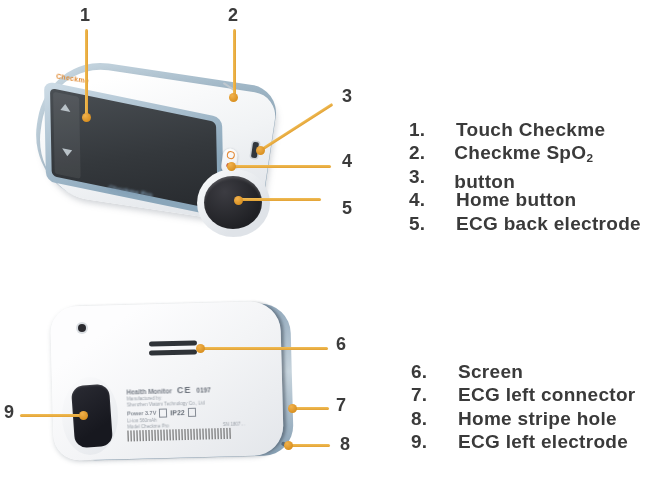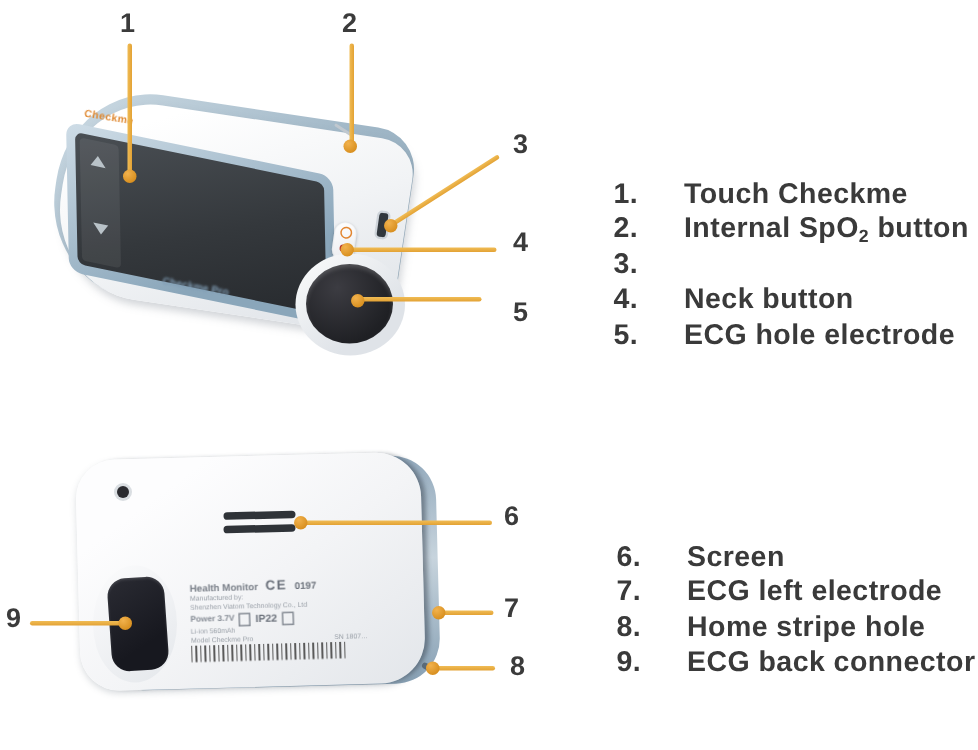--- a/index.html
+++ b/index.html
@@ -195,47 +195,47 @@
   <div class="cdot" id="d8"></div>
   <div class="cdot" id="d9"></div>
 
   <div class="legend" id="legend-top">
     <div class="lrow">
       <span class="lnum">1.</span>
       <span class="ltext">Touch Checkme</span>
     </div>
     <div class="lrow">
       <span class="lnum">2.</span>
-      <span class="ltext"><span>Internal SpO</span><sub class="s2">2</sub><span> button</span></span>
+      <span class="ltext"><span>Checkme SpO</span><sub class="s2">2</sub><span> button</span></span>
     </div>
     <div class="lrow">
       <span class="lnum">3.</span>
     </div>
     <div class="lrow">
       <span class="lnum">4.</span>
-      <span class="ltext">Neck button</span>
+      <span class="ltext">Home button</span>
     </div>
     <div class="lrow">
       <span class="lnum">5.</span>
-      <span class="ltext">ECG hole electrode</span>
+      <span class="ltext">ECG back electrode</span>
     </div>
   </div>
 
   <div class="legend" id="legend-bottom">
     <div class="lrow">
       <span class="lnum">6.</span>
       <span class="ltext">Screen</span>
     </div>
     <div class="lrow">
       <span class="lnum">7.</span>
-      <span class="ltext">ECG left electrode</span>
+      <span class="ltext">ECG left connector</span>
     </div>
     <div class="lrow">
       <span class="lnum">8.</span>
       <span class="ltext">Home stripe hole</span>
     </div>
     <div class="lrow">
       <span class="lnum">9.</span>
-      <span class="ltext">ECG back connector</span>
+      <span class="ltext">ECG left electrode</span>
     </div>
   </div>
 
 </div>
 
 </body></html>

